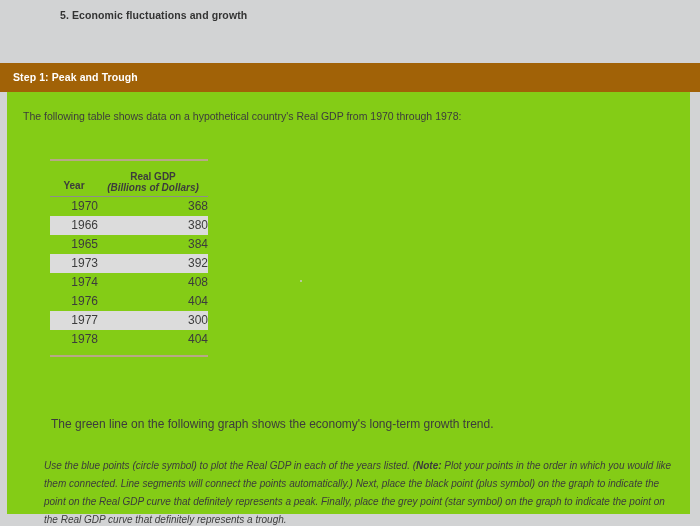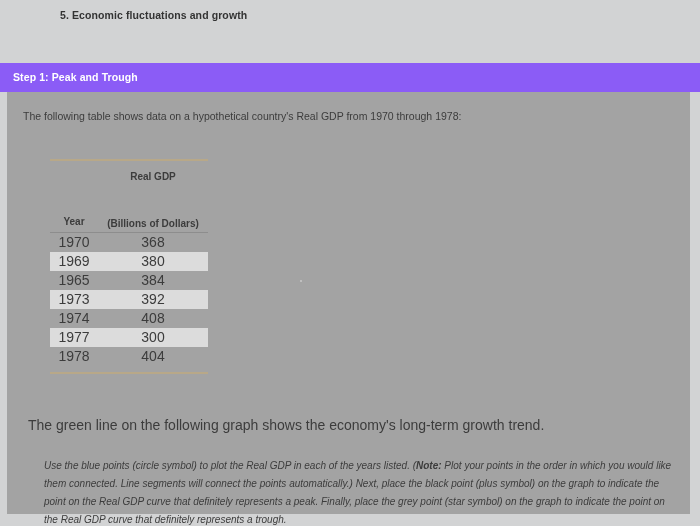--- a/index.html
+++ b/index.html
@@ -24,39 +24,39 @@
     color: #333333;
     letter-spacing: 0.1px;
     margin-left: 47px;
   }
   .step-bar {
     position: absolute;
     top: 63px;
     left: 0;
     width: 700px;
     height: 29px;
-    background: #8b5cf6;
+    background: #a16207;
     box-sizing: border-box;
   }
   .step-bar .step-title {
     position: absolute;
     left: 13px;
     top: 8px;
     font-size: 10.5px;
     font-weight: bold;
     color: #ffffff;
     letter-spacing: 0.1px;
   }
   .content-panel {
     position: absolute;
     top: 92px;
     left: 7px;
     width: 683px;
     height: 422px;
-    background: #a3a3a3;
+    background: #84cc16;
     box-sizing: border-box;
   }
   .intro-text {
     position: absolute;
     top: 18px;
     left: 16px;
     font-size: 10.5px;
     color: #3c3c3c;
   }
   table.gdp-table {
@@ -91,49 +91,49 @@
   table.gdp-table .head-row th.col-gdp {
     width: 110px;
   }
   table.gdp-table .head-row th .gdp-line1 {
     display: block;
     font-weight: bold;
   }
   table.gdp-table .head-row th .gdp-line2 {
     display: block;
     font-weight: bold;
-    margin-top: 36px;
+    font-style: italic;
   }
   table.gdp-table .underline-row td {
     border-bottom: 1px solid #8d8d8d;
     height: 2px;
     padding: 0;
   }
   table.gdp-table tbody tr.data-row {
     height: 19px;
   }
   table.gdp-table tbody tr.data-row.shaded {
     background: #dcdcdc;
   }
   table.gdp-table tbody tr.data-row td {
-    text-align: center;
-    font-size: 14px;
+    text-align: right;
+    font-size: 12px;
     padding: 0;
     color: #3c3c3c;
   }
   table.gdp-table tfoot td {
     border-bottom: 2px solid #b8a888;
     height: 6px;
     padding: 0;
   }
   .graph-note {
     position: absolute;
     top: 325px;
-    left: 21px;
-    font-size: 14px;
+    left: 44px;
+    font-size: 12px;
     color: #3c3c3c;
   }
   .instructions {
     position: absolute;
     top: 365px;
     left: 37px;
     width: 634px;
     font-size: 10px;
     font-style: italic;
     color: #3c3c3c;
@@ -182,35 +182,39 @@
         <td></td>
         <td></td>
       </tr>
     </thead>
     <tbody>
       <tr class="data-row">
         <td>1970</td>
         <td>368</td>
       </tr>
       <tr class="data-row shaded">
-        <td>1969</td>
+        <td>1966</td>
         <td>380</td>
       </tr>
       <tr class="data-row">
         <td>1965</td>
         <td>384</td>
       </tr>
       <tr class="data-row shaded">
         <td>1973</td>
         <td>392</td>
       </tr>
       <tr class="data-row">
         <td>1974</td>
         <td>408</td>
       </tr>
+      <tr class="data-row">
+        <td>1976</td>
+        <td>404</td>
+      </tr>
       <tr class="data-row shaded">
         <td>1977</td>
         <td>300</td>
       </tr>
       <tr class="data-row">
         <td>1978</td>
         <td>404</td>
       </tr>
     </tbody>
     <tfoot>

